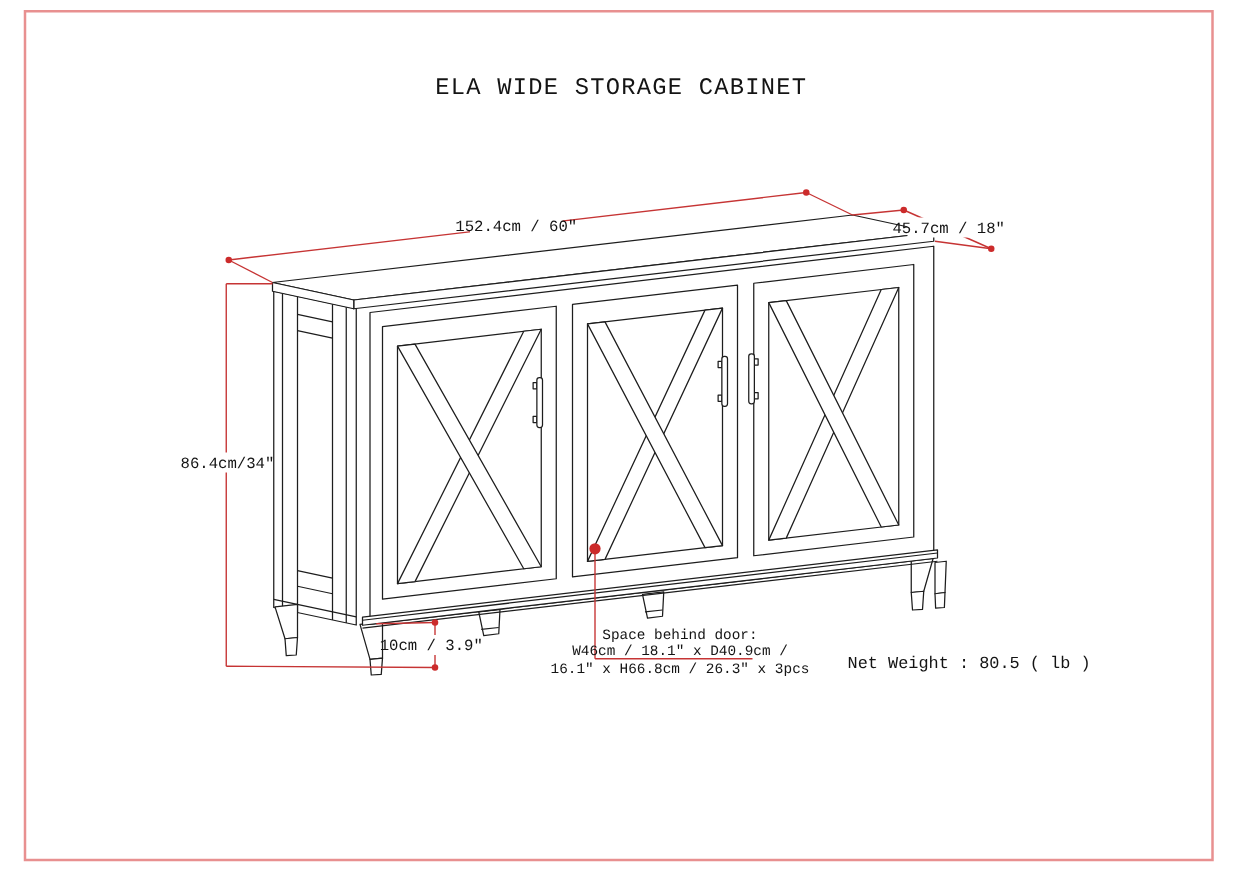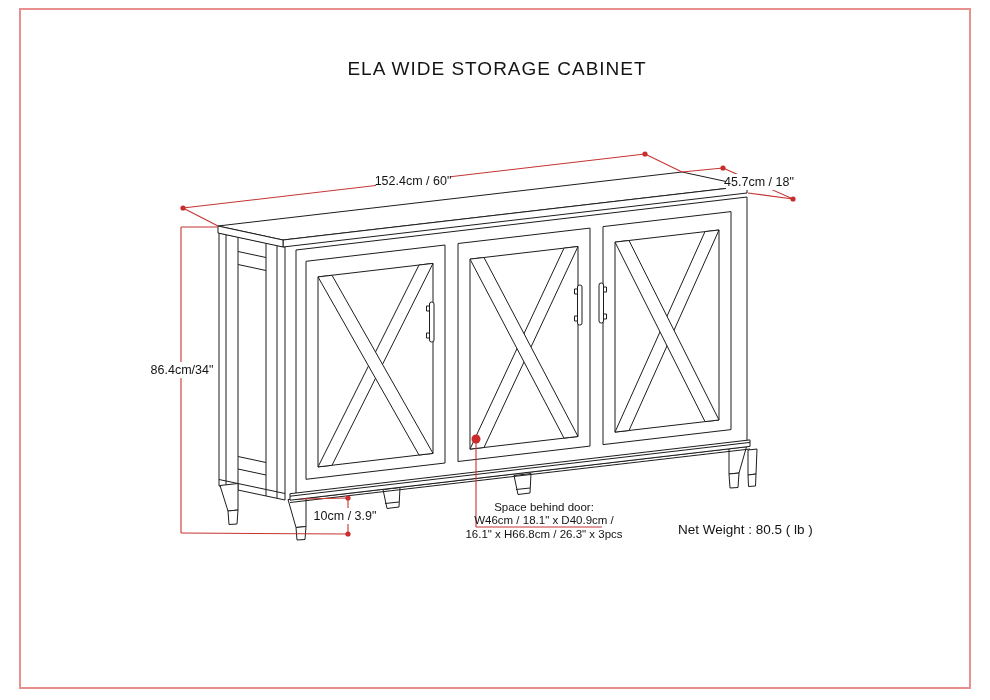--- a/index.html
+++ b/index.html
@@ -1,17 +1,17 @@
 <!DOCTYPE html>
 <html><head>
 <meta charset="utf-8">
 <style>
   html,body{margin:0;padding:0;background:#ffffff;}
   #page{position:relative;width:990px;height:700px;background:#ffffff;overflow:hidden;
-        font-family:Liberation Sans, sans-serif;}
+        font-family:Liberation Mono, monospace;}
   svg{display:block;}
   .k  {stroke:#1d1d1d; fill:#ffffff; stroke-width:1; stroke-linejoin:round;}
   .kl {stroke:#1d1d1d; stroke-width:1; fill:none;}
   .r  {stroke:#c63434; stroke-width:1.1; fill:none;}
   .rd {fill:#cc2b2b; stroke:none;}
   .wb {fill:#ffffff; stroke:none;}
   text{fill:#141414;}
   .dim {font-size:12.5px;}
   .small {font-size:11.5px;}
   .title {font-size:19px; letter-spacing:1px;}

